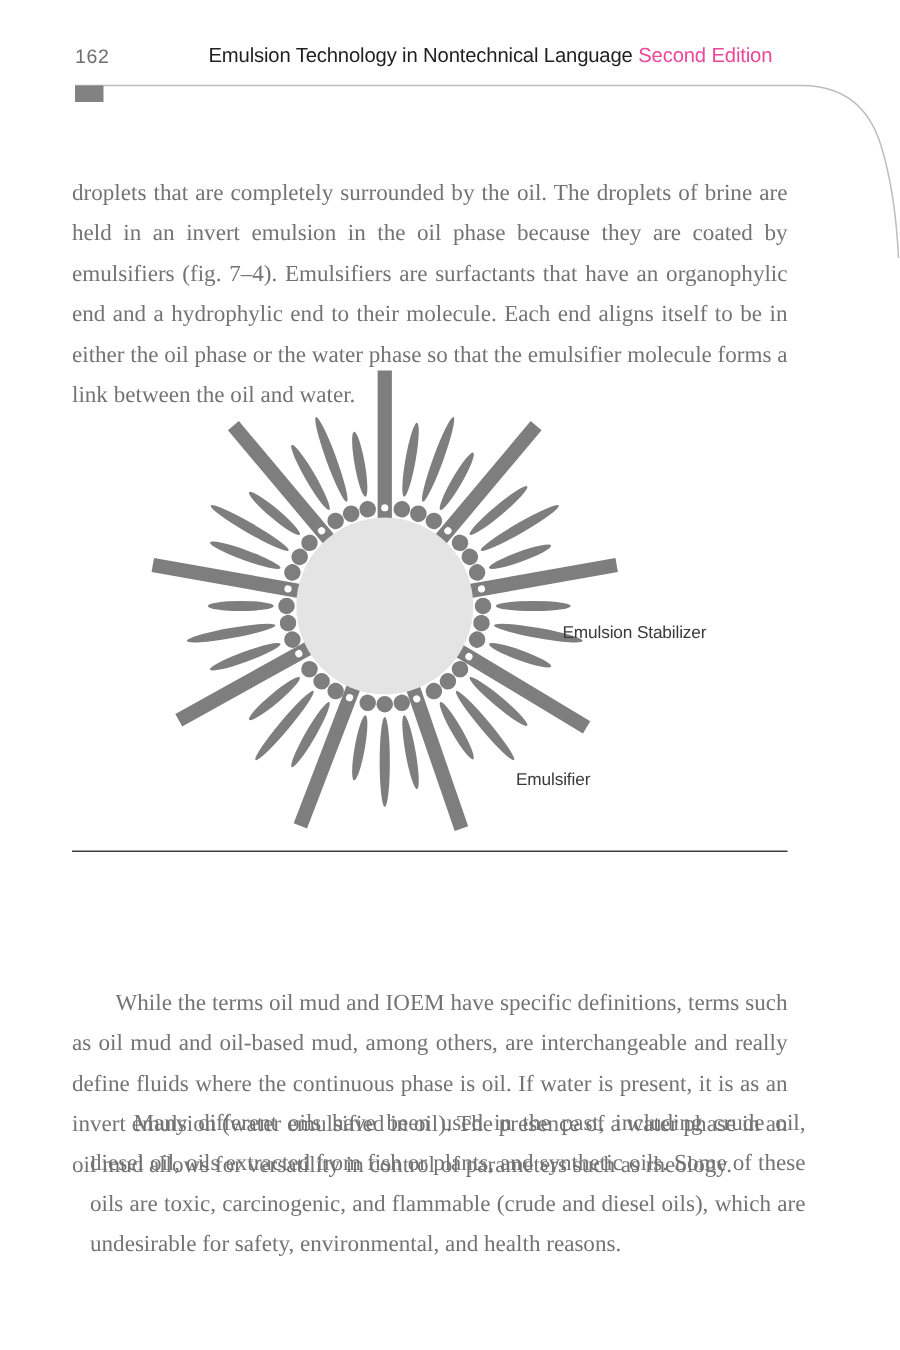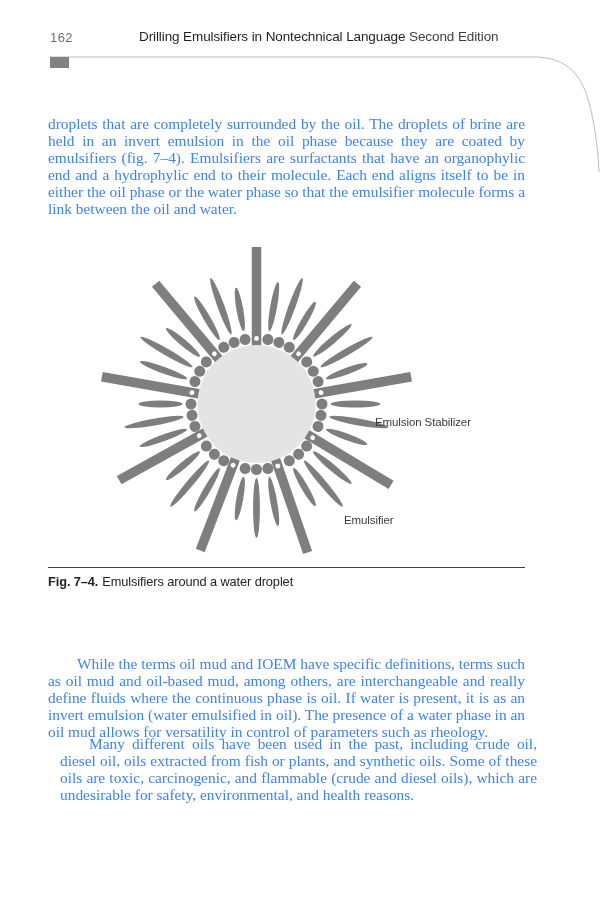--- a/index.html
+++ b/index.html
@@ -12,31 +12,31 @@
   .page-number {
     position:absolute; left:50px; top:30px;
     font-family:"Liberation Sans", sans-serif; font-size:13px;
     color:#6f6f6f; letter-spacing:0.4px;
   }
   .running-title {
     position:absolute; left:139px; top:29px; white-space:nowrap;
     font-family:"Liberation Sans", sans-serif; font-size:13.5px;
     color:#1f1f1f; letter-spacing:-0.1px;
   }
-  .running-title .edition { color:#404040; }
+  .running-title .edition { color:#ec4899; }
 
   .section-marker {
     position:absolute; left:50px; top:57px; width:19px; height:11px;
     background:#828282;
   }
 
   .body-par {
     position:absolute; left:48px; width:477px; margin:0;
-    font-size:15.4px; line-height:17px; text-align:justify;
-    color:#3b82f6;
+    font-size:15.4px; line-height:27px; text-align:justify;
+    color:#737373;
   }
   .p1 { top:115px; }
   .p2 { top:640px;margin-top:15px; }
   .p3 { top:735px;margin-left:12px; }
   .indent { text-indent:29px; }
 
   .fig-label {
     position:absolute; white-space:nowrap;
     font-family:"Liberation Sans", sans-serif; font-size:11.5px;
     color:#3a3a3a; letter-spacing:-0.1px;
@@ -60,21 +60,21 @@
 
 <div class="page">
 
   <svg class="layer" viewBox="0 0 600 900" aria-hidden="true">
     <path d="M50 57 H537 C563 58 579 71 587 96 C593 115 597.5 140 599 172" fill="none" stroke="#bdbdbd" stroke-width="1"></path>
   </svg>
 
   <span class="page-number">162</span>
 
   <div class="running-title">
-    <span>Drilling Emulsifiers in Nontechnical Language</span>
+    <span>Emulsion Technology in Nontechnical Language</span>
     <span class="edition"> Second Edition</span>
   </div>
 
   <div class="section-marker"></div>
 
   <p class="body-par p1">droplets that are completely surrounded by the oil. The droplets of brine are held in an invert emulsion in the oil phase because they are coated by emulsifiers (fig. 7–4). Emulsifiers are surfactants that have an organophylic end and a hydrophylic end to their molecule. Each end aligns itself to be in either the oil phase or the water phase so that the emulsifier molecule forms a link between the oil and water.</p>
 
   <svg class="layer" id="figure-svg" viewBox="0 0 600 900">
       <ellipse cx="256.5" cy="305" rx="3.4" ry="25" fill="#7e7e7e" transform="rotate(10 256.5 404)"></ellipse>
       <ellipse cx="256.5" cy="300" rx="3.4" ry="30" fill="#7e7e7e" transform="rotate(20 256.5 404)"></ellipse>
@@ -148,20 +148,17 @@
       <circle cx="256.5" cy="338.5" r="2.4" fill="#ffffff" transform="rotate(201 256.5 404)"></circle>
       <circle cx="256.5" cy="338.5" r="2.4" fill="#ffffff" transform="rotate(241 256.5 404)"></circle>
       <circle cx="256.5" cy="338.5" r="2.4" fill="#ffffff" transform="rotate(280 256.5 404)"></circle>
       <circle cx="256.5" cy="338.5" r="2.4" fill="#ffffff" transform="rotate(320 256.5 404)"></circle>
     </svg>
 
   <div class="fig-label label-stabilizer">Emulsion Stabilizer</div>
   <div class="fig-label label-emulsifier">Emulsifier</div>
 
   <div class="caption-rule"></div>
-  <p class="caption">
-    <span class="cap-num">Fig. 7–4.</span><span>Emulsifiers around a water droplet</span>
-  </p>
 
   <p class="body-par indent p2">While the terms oil mud and IOEM have specific definitions, terms such as oil mud and oil-based mud, among others, are interchangeable and really define fluids where the continuous phase is oil. If water is present, it is as an invert emulsion (water emulsified in oil). The presence of a water phase in an oil mud allows for versatility in control of parameters such as rheology.</p>
   <p class="body-par indent p3">Many different oils have been used in the past, including crude oil, diesel oil, oils extracted from fish or plants, and synthetic oils. Some of these oils are toxic, carcinogenic, and flammable (crude and diesel oils), which are undesirable for safety, environmental, and health reasons.</p>
 
 </div>
 
 </body></html>

